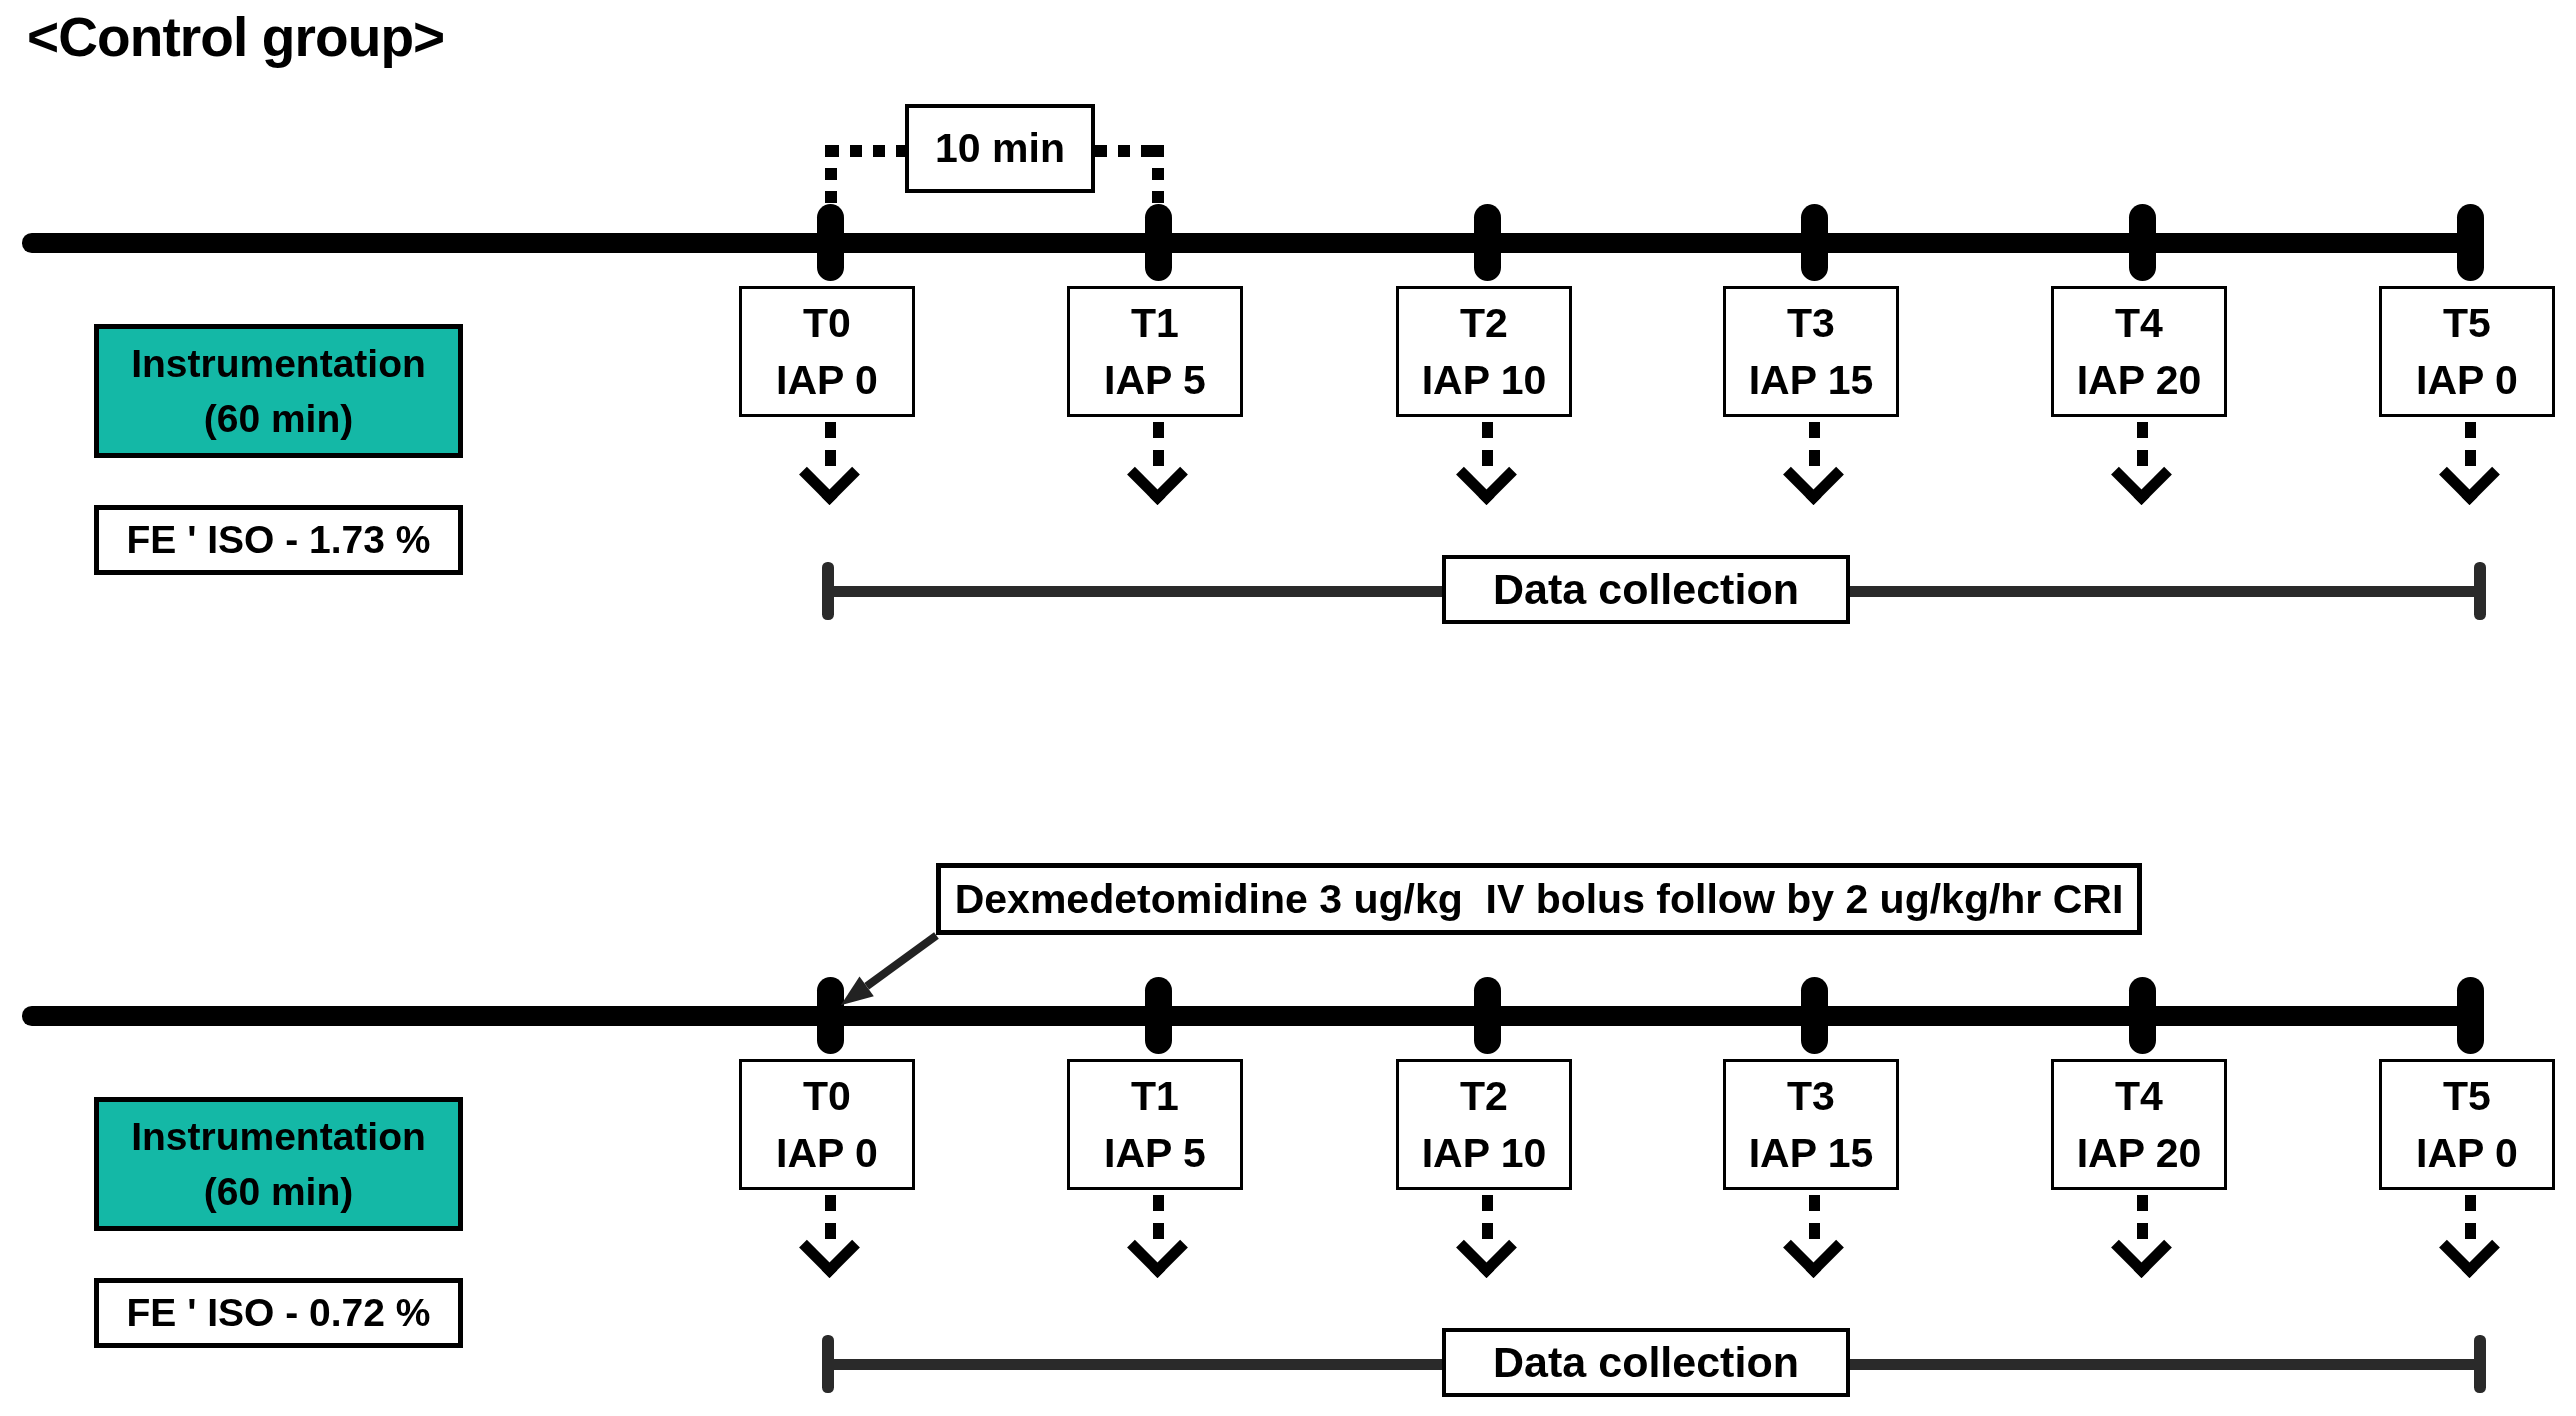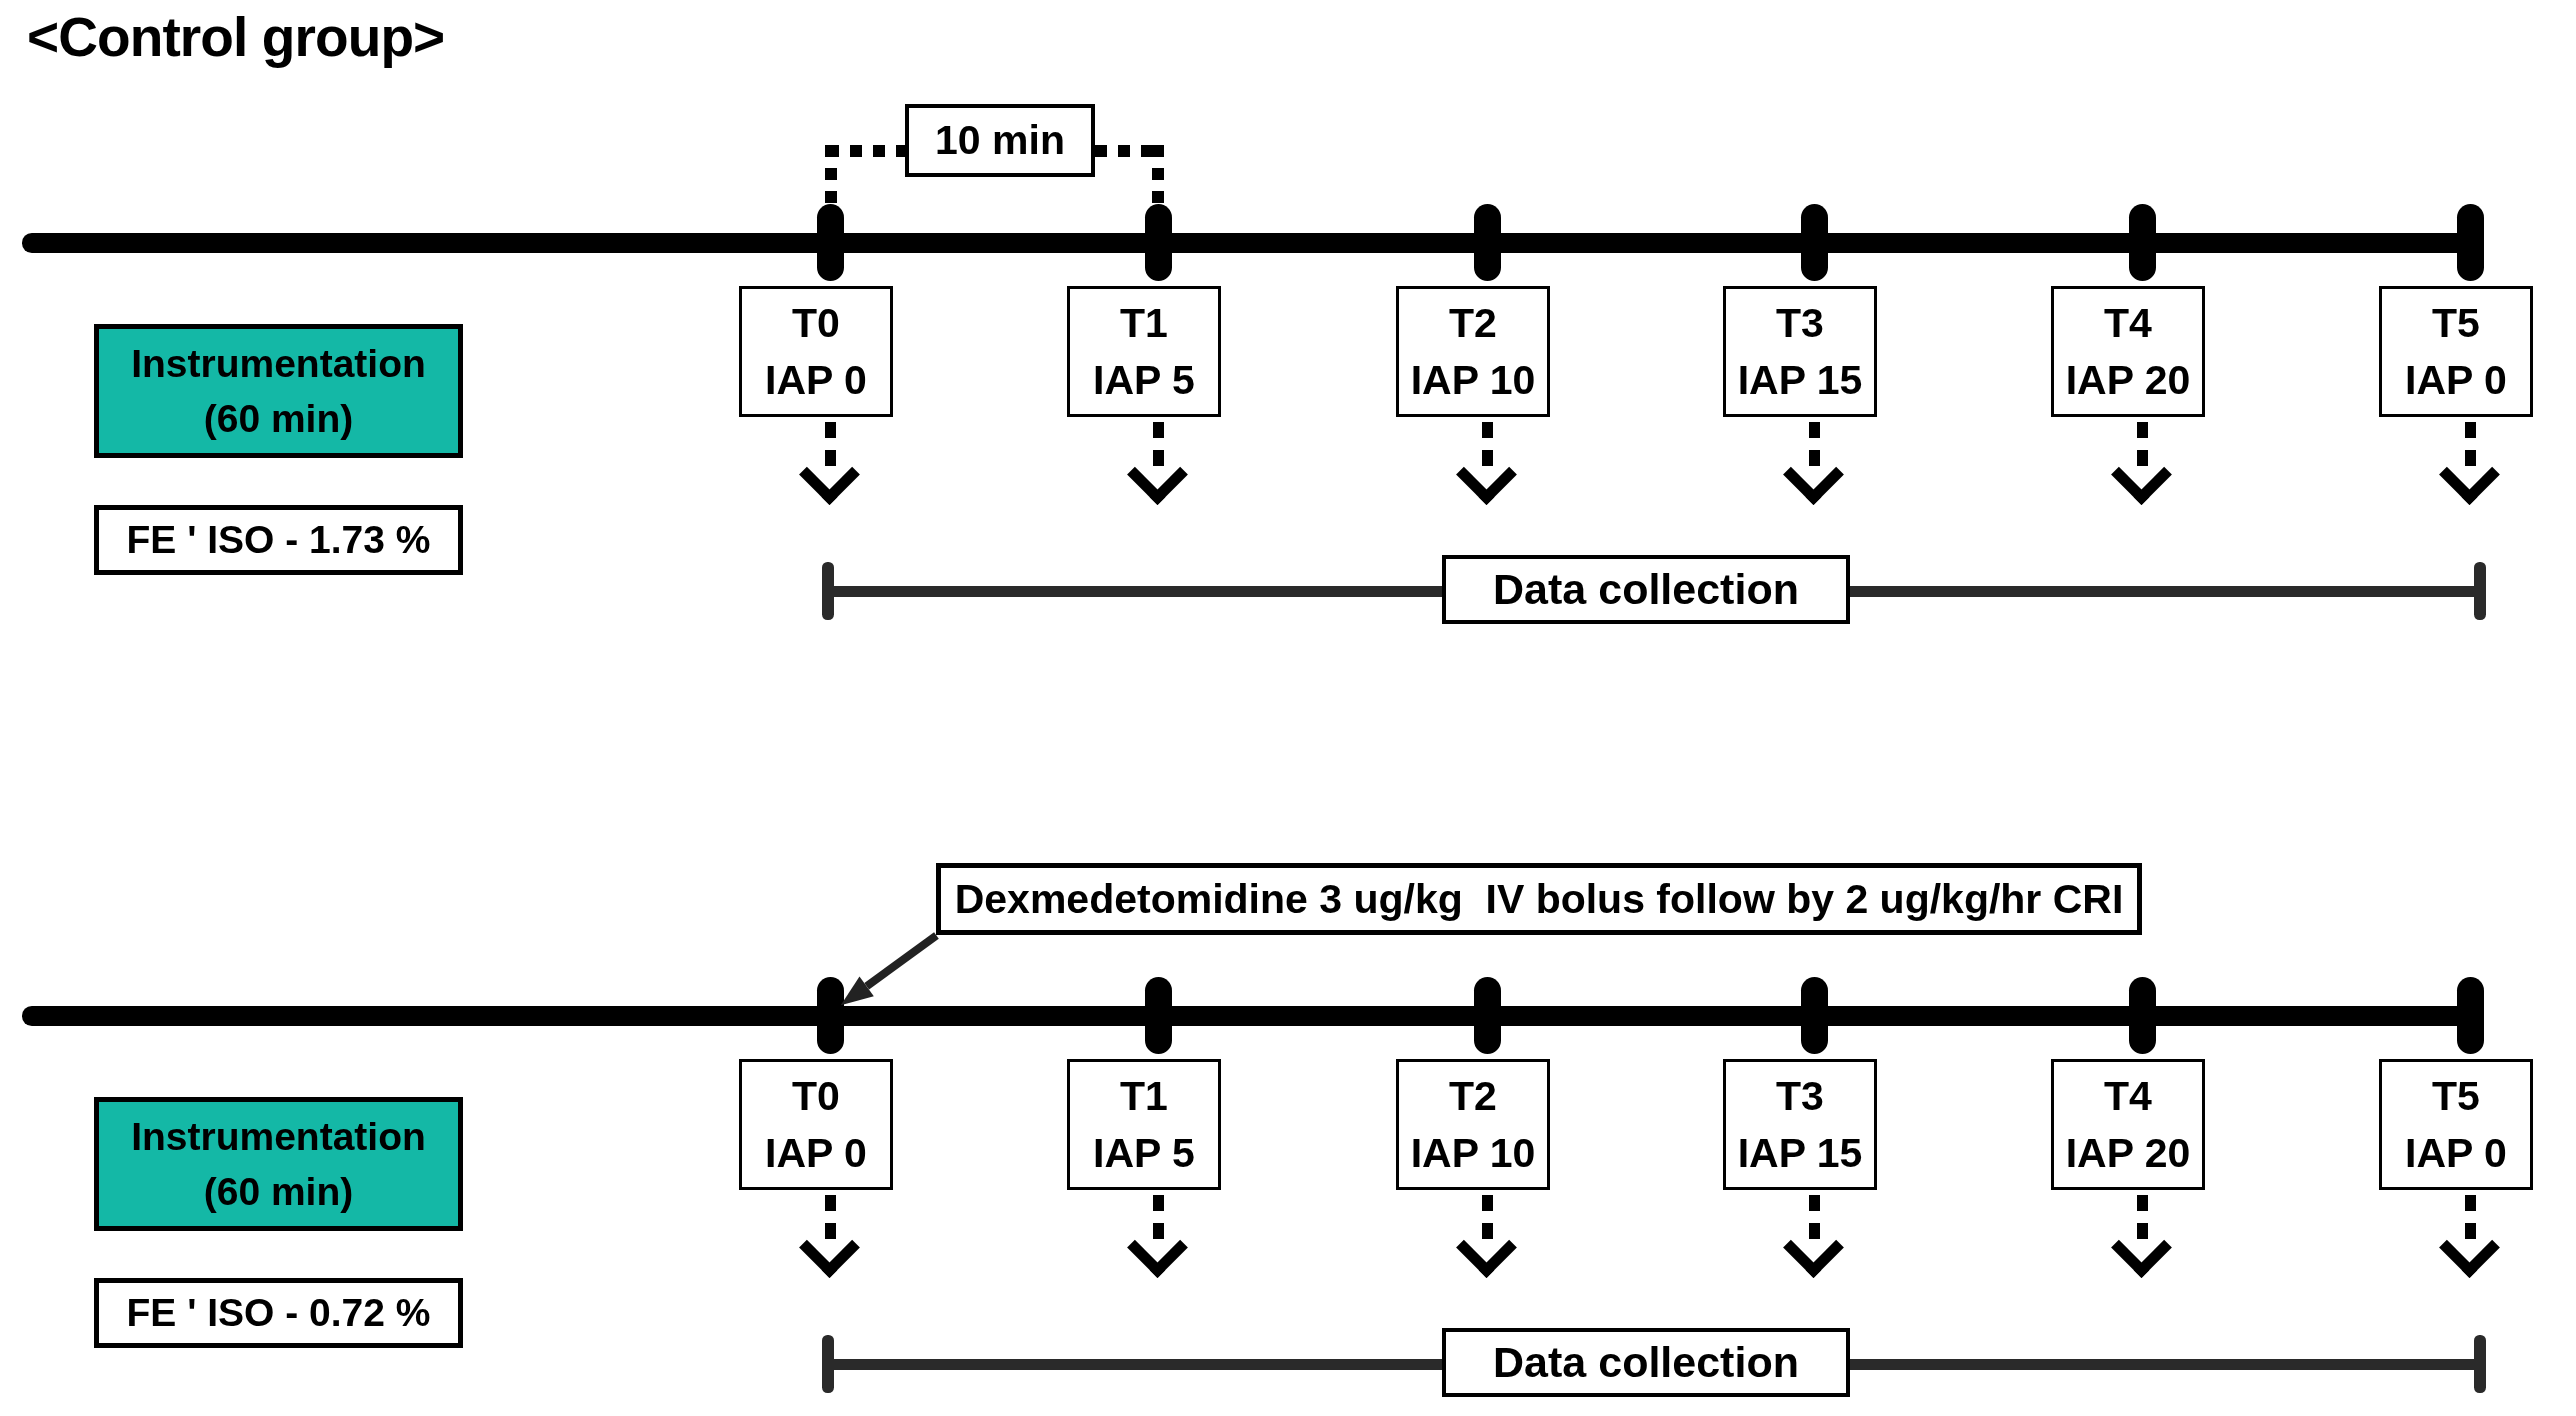--- a/index.html
+++ b/index.html
@@ -23,21 +23,21 @@
     position:absolute;left:22.4px;top:233px;width:2453px;height:19.7px;
     background:#000;border-radius:9.8px;
   }
   .tp{position:absolute;top:0;left:0;width:0;height:0;}
   .tick{
     position:absolute;left:calc(var(--x) - 13.4px);top:204px;
     width:27px;height:77px;background:#000;border-radius:13.4px;
   }
   .tbox{
     position:absolute;left:calc(var(--x) - 91px);top:286px;
-    width:154px;height:131px;background:#fff;border:3.6px solid #000;
+    width:176px;height:131px;background:#fff;border:3.6px solid #000;
     box-sizing:border-box;display:flex;flex-direction:column;
     align-items:center;justify-content:center;
   }
   .tbox .tline{font-size:41px;line-height:57px;white-space:nowrap;}
   .darrow-dash{
     position:absolute;left:calc(var(--x) - 5.4px);top:422px;width:11.6px;height:50px;
     background:repeating-linear-gradient(180deg,#000 0 16px,transparent 16px 28px);
   }
   .chev{
     position:absolute;left:calc(var(--x) - 22.4px);top:453px;width:32px;height:32px;
@@ -69,21 +69,21 @@
   .dc-endbar.left{left:822px;}
   .dc-endbar.right{left:2474px;}
   .dc-box{
     position:absolute;left:1442px;top:555px;width:408px;height:69px;
     border:4.5px solid #000;box-sizing:border-box;background:#fff;z-index:2;
     display:flex;align-items:center;justify-content:center;font-size:43px;white-space:nowrap;
   }
 
   
   .tenmin-box{
-    position:absolute;left:905px;top:104px;width:190px;height:73px;
+    position:absolute;left:905px;top:104px;width:190px;height:89px;
     border:4.5px solid #000;box-sizing:border-box;background:#fff;z-index:2;
     display:flex;align-items:center;justify-content:center;font-size:41px;white-space:pre;
   }
   .dotH{position:absolute;height:11.6px;top:145px;
     background:repeating-linear-gradient(90deg,#000 0 11.6px,transparent 11.6px 23px);}
   .dotH.left{left:827px;width:78px;}
   .dotH.right{left:1095px;width:68px;}
   .dotV{position:absolute;width:11.6px;top:145px;height:70px;
     background:repeating-linear-gradient(180deg,#000 0 11.6px,transparent 11.6px 23px);}
   .dotV.left{left:825px;}

